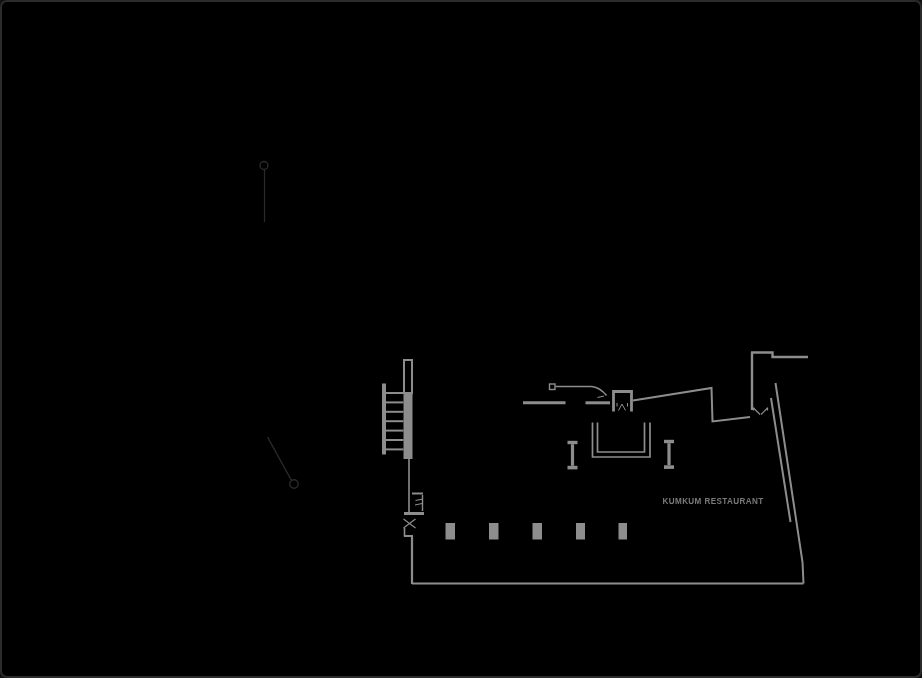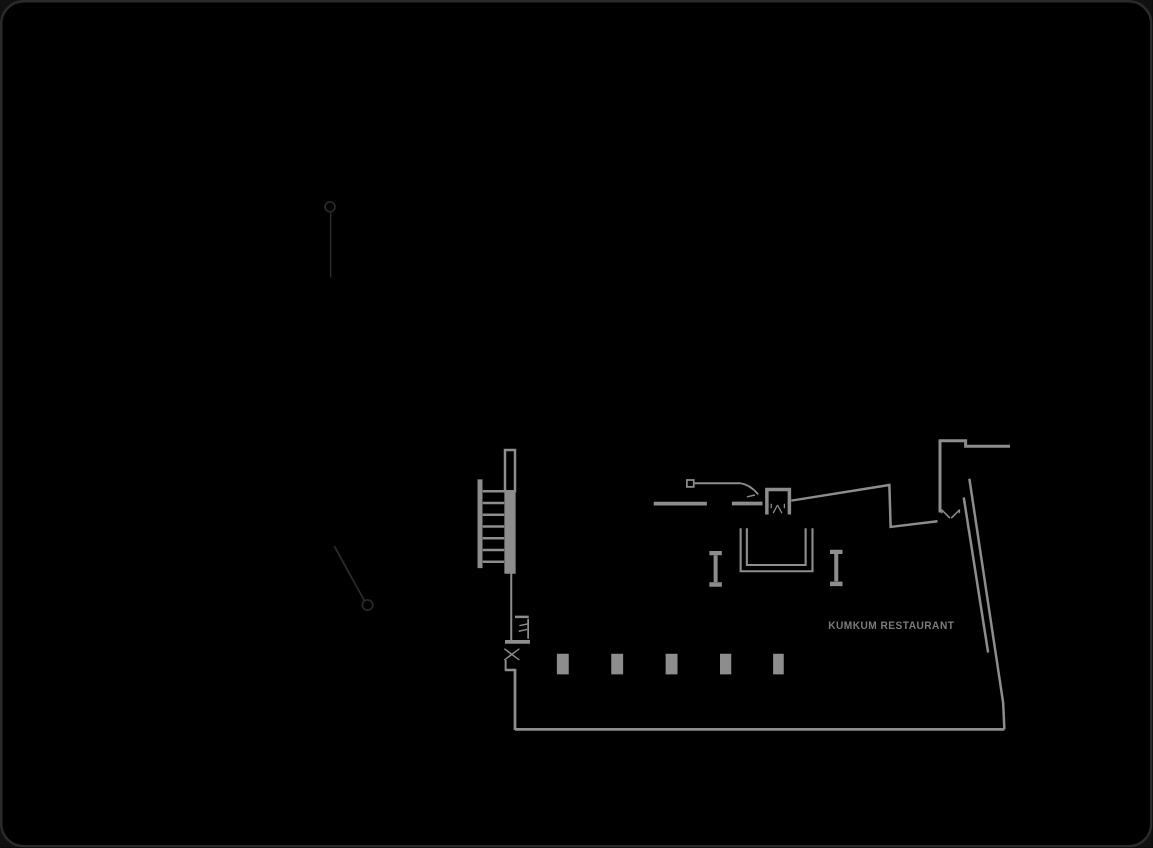--- a/index.html
+++ b/index.html
@@ -1,21 +1,21 @@
 <!DOCTYPE html>
 <html style="--bg: #000000; --frame: #2b2b2b; --line: #8d8d8d; --sketch: #2e2929; --text: #7a7a7a;"><head>
 <meta charset="utf-8">
 <style>
   html,body{margin:0;padding:0;background:#111;}
   .window{
     position:relative;
     width:918px;height:674px;
     background:var(--bg,#000);
     border:2px solid var(--frame,#2b2b2b);
-    border-radius:19px;
+    border-radius:7px;
     overflow:hidden;
     font-family:"Liberation Sans", sans-serif;
   }
   svg{display:block;width:918px;height:674px;}
   .stroke{stroke:var(--line,#8d8d8d);fill:none;}
   .fill{fill:var(--line,#8d8d8d);stroke:none;}
   .sketch{stroke:var(--sketch,#2e2929);fill:none;}
   .plan-label{
     fill:var(--text,#7a7a7a);
     font-family:"Liberation Sans", sans-serif;

